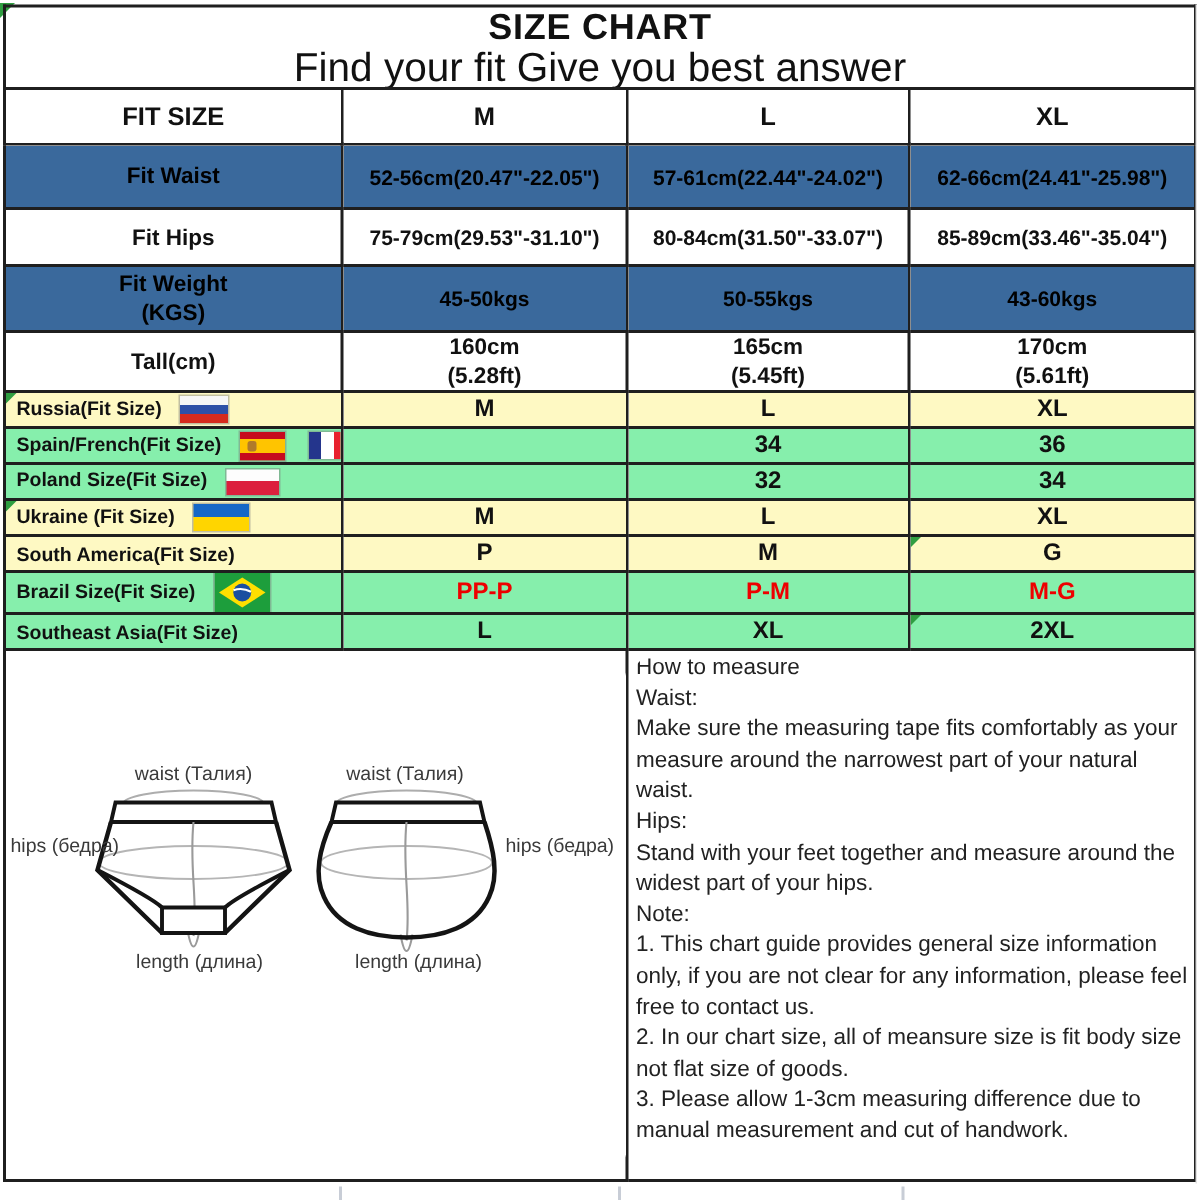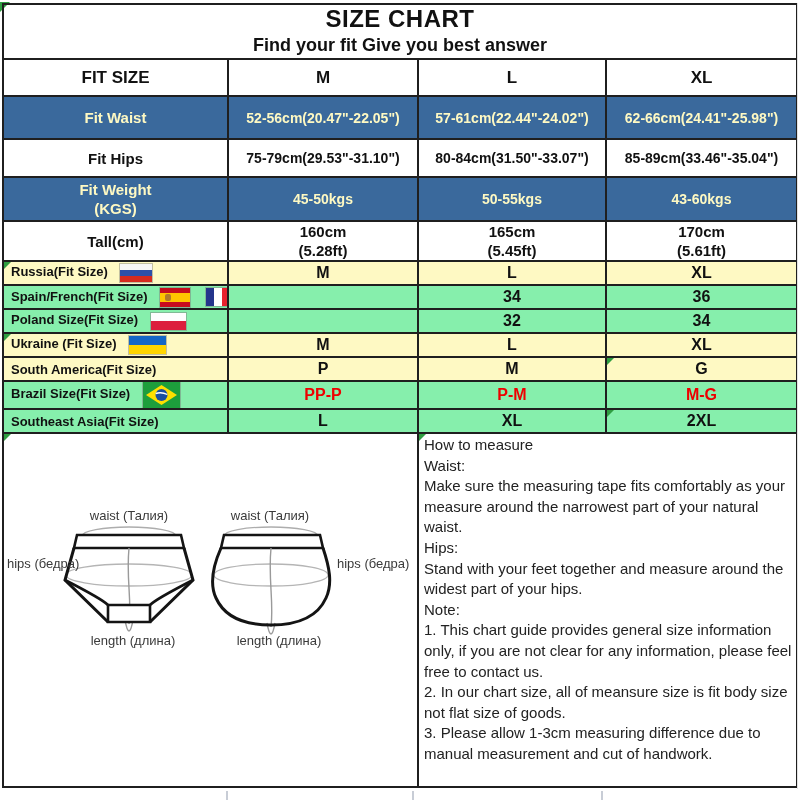--- a/index.html
+++ b/index.html
@@ -6,25 +6,25 @@
   .page{position:relative;width:800px;height:800px;background:#ffffff;
         font-family:"Liberation Sans","DejaVu Sans",sans-serif;overflow:hidden;color:#111;}
 
   table.sheet{position:absolute;left:2px;top:3px;width:794px;height:785px;
               border-collapse:collapse;table-layout:fixed;}
   td{border:2px solid #1f1f1f;text-align:center;vertical-align:middle;padding:0;
      overflow:hidden;position:relative;}
 
   .title-cell{height:53px;border-bottom:2px solid #1f1f1f;}
   .main-title{font-size:24px;font-weight:bold;line-height:27px;letter-spacing:0.5px;}
-  .sub-title{font-size:18px;font-weight:bold;line-height:26px;}
+  .sub-title{font-size:27px;font-weight:normal;line-height:26px;}
 
   tr.hdr td{height:35px;font-weight:bold;font-size:17px;background:#fff;}
 
-  tr.blue td{background:#3A699C;color:#fef9c3;font-weight:bold;}
+  tr.blue td{background:#3A699C;color:#000000;font-weight:bold;}
   tr.blue td.rlabel{font-size:15px;}
   tr.blue td.val{font-size:14px;}
   tr.r-hips td{height:36px;font-weight:bold;}
   tr.r-hips td.rlabel{font-size:15px;}
   tr.r-hips td.val{font-size:14px;}
   tr.r-waist td{height:41px;}
   tr.r-weight td{height:42px;}
   tr.r-weight .two{line-height:19px;font-size:15px;}
   tr.r-tall td{height:38px;font-weight:bold;}
   tr.r-tall .two{line-height:19px;font-size:15px;font-weight:bold;}
@@ -40,21 +40,21 @@
   .flag-spain{width:30px;height:19px;background:linear-gradient(to bottom,#c60b1e 0 26%,#ffc400 26% 74%,#c60b1e 74% 100%);position:relative;}
   .flag-spain::after{content:"";position:absolute;left:5px;top:6px;width:6px;height:7px;background:#b07a2a;border-radius:2px;}
   .flag-france{width:25px;height:18px;margin-left:12px;background:linear-gradient(to right,#24358c 0 33%,#fff 33% 66%,#e8212e 66% 100%);}
   .flag-usa{width:36px;height:20px;background:repeating-linear-gradient(to bottom,#b22234 0 1.6px,#fff 1.6px 3.1px);position:relative;}
   .flag-usa::before{content:"";position:absolute;left:0;top:0;width:16px;height:11px;background:#3c3b6e;
      background-image:radial-gradient(circle,#fff 0.7px,transparent 0.9px);background-size:4px 3px;}
   .flag-poland{width:35px;height:17px;background:linear-gradient(to bottom,#fdfdfd 0 47%,#dc1f3d 47% 100%);}
   .flag-ukraine{width:37px;height:18px;background:linear-gradient(to bottom,#1567c6 0 50%,#ffd500 50% 100%);}
   .flag-brazil{width:37px;height:26px;}
 
-  tr.bottom-row td{vertical-align:top;text-align:left;background:#fff;}
+  tr.bottom-row td{vertical-align:top;text-align:left;background:#fff;border-radius:23px;}
   td.diagram-cell{padding:0;}
   td.measure-cell{padding:1px 2px 0 5px;font-size:15px;line-height:20.6px;color:#222;
                   font-weight:normal;}
   .guide-line{white-space:normal;}
 
   
   td.marker::before{content:"";position:absolute;left:0;top:0;width:0;height:0;
     border-top:7px solid #2f9e41;border-right:7px solid transparent;z-index:3;}
   .corner-tri{position:absolute;left:0;top:2px;width:0;height:0;
     border-left:10px solid #2f9e41;border-bottom:10px solid transparent;}

